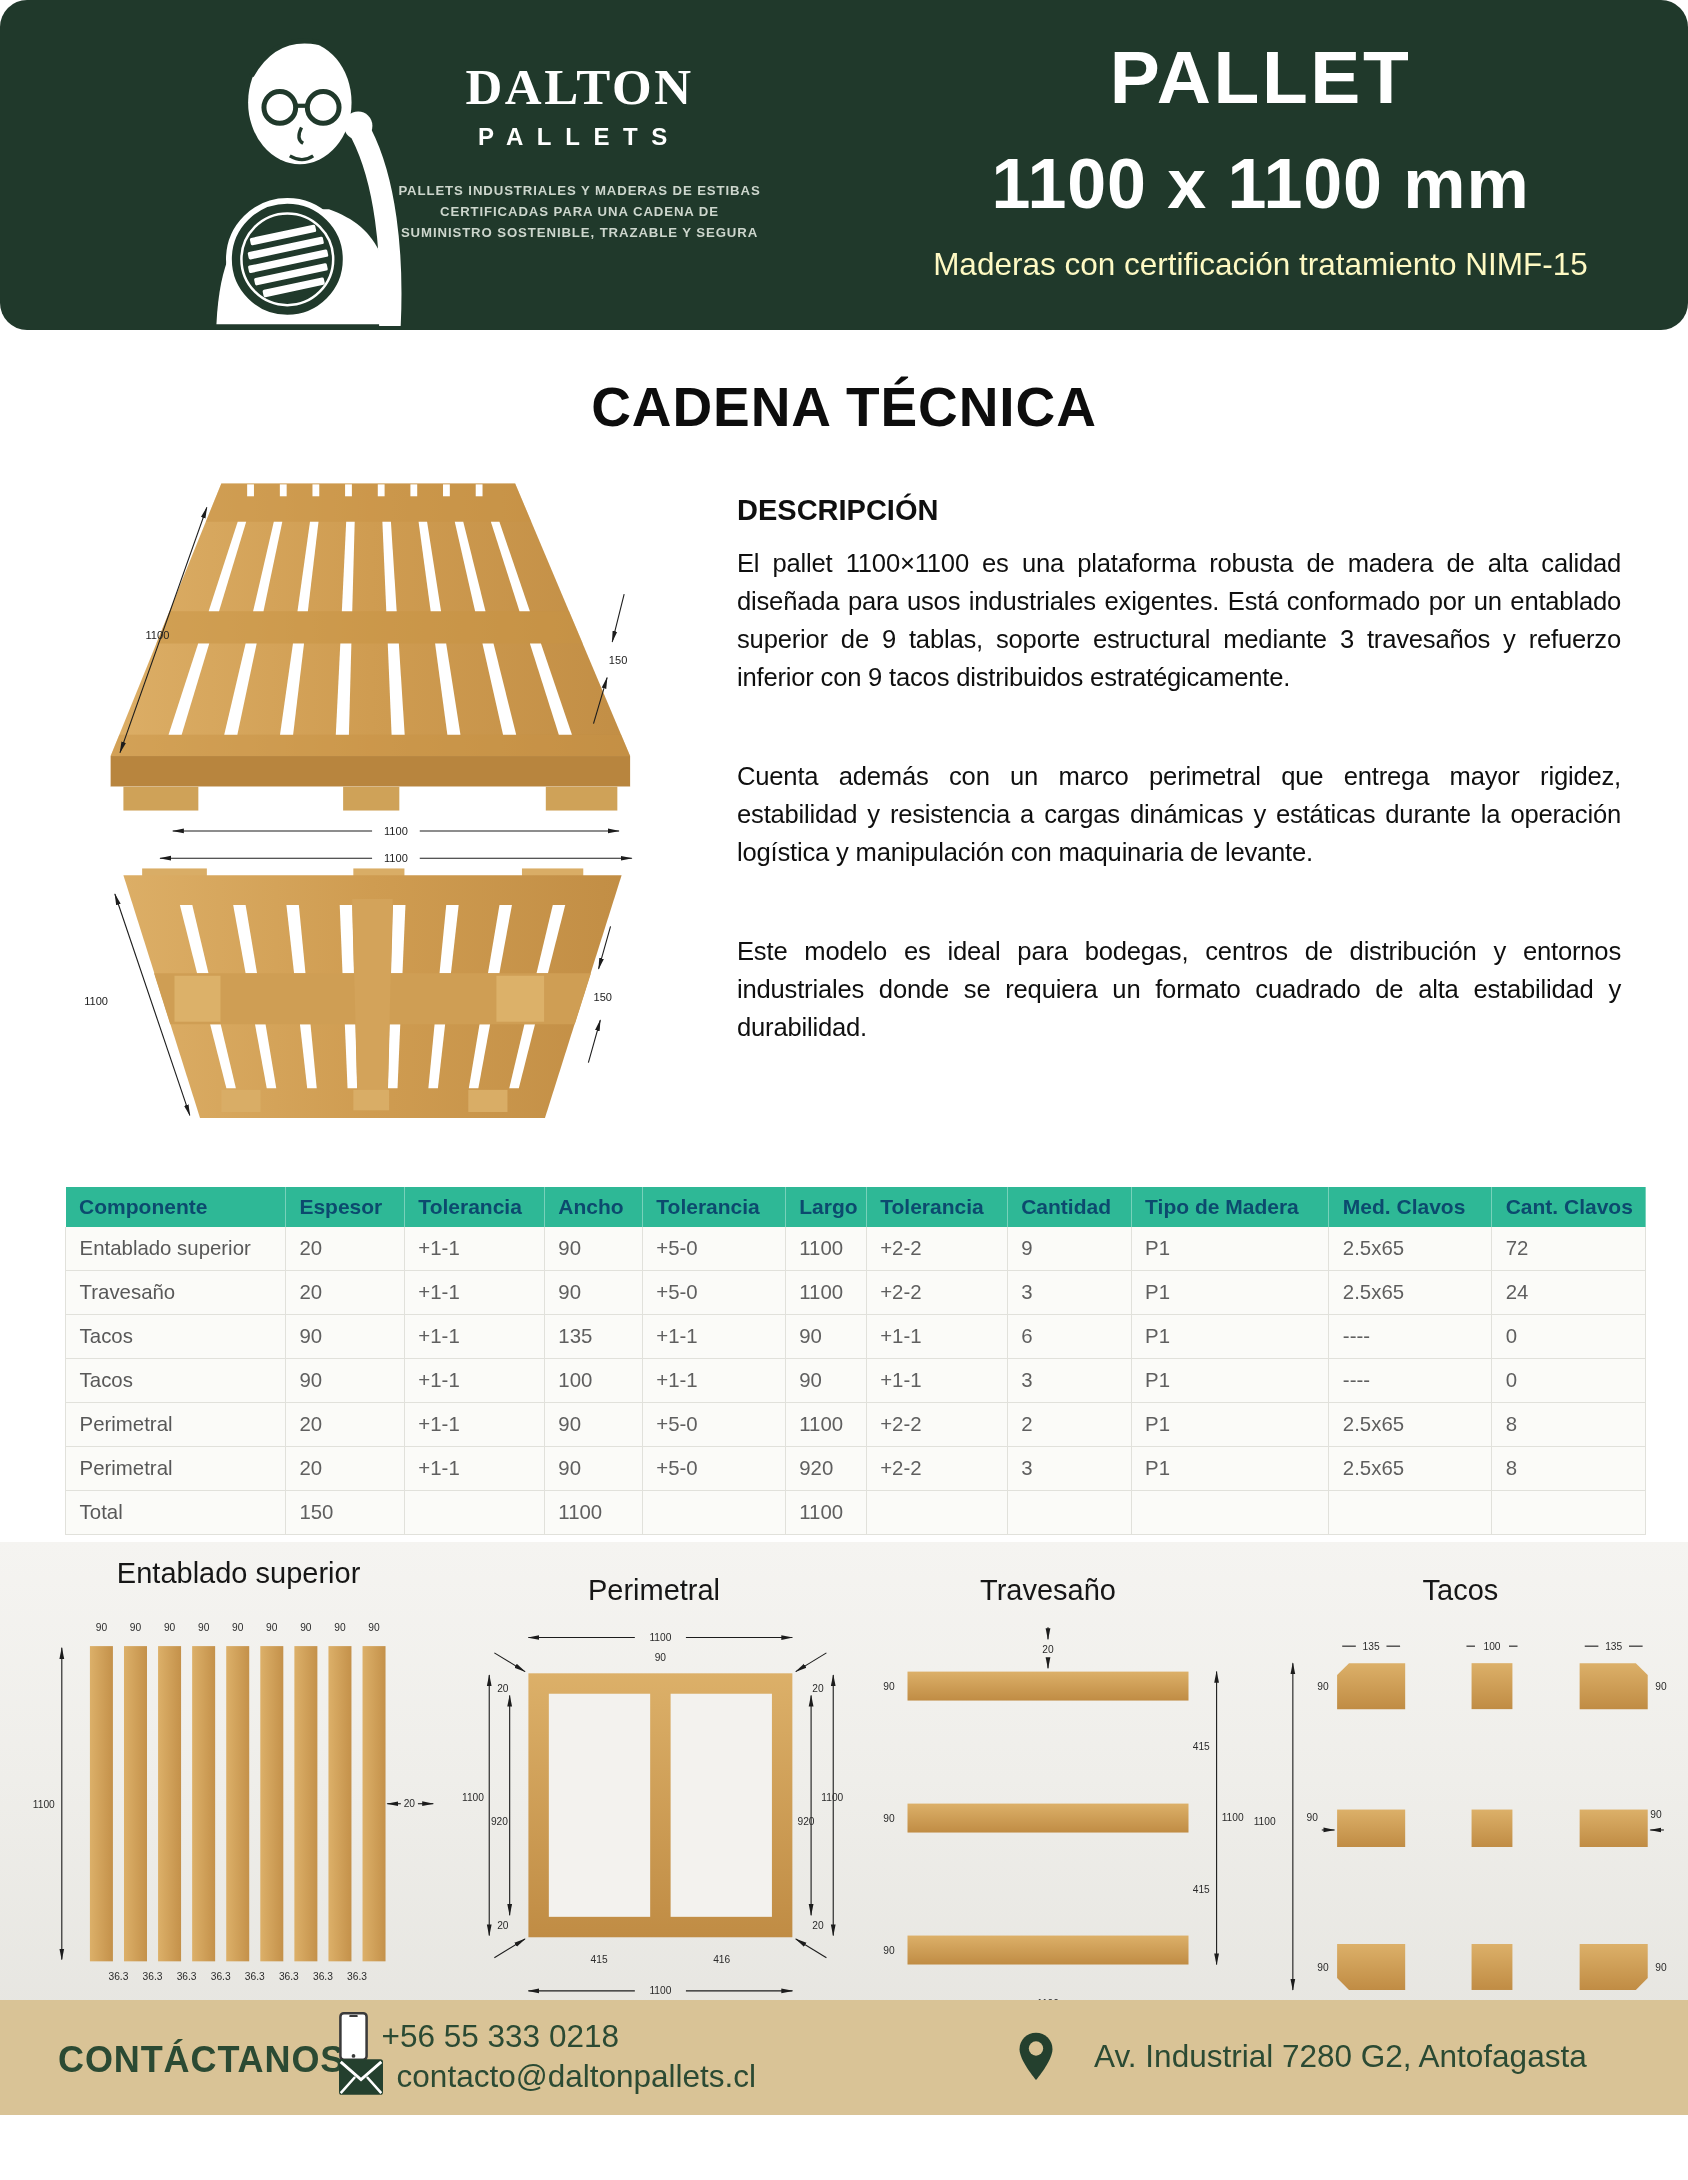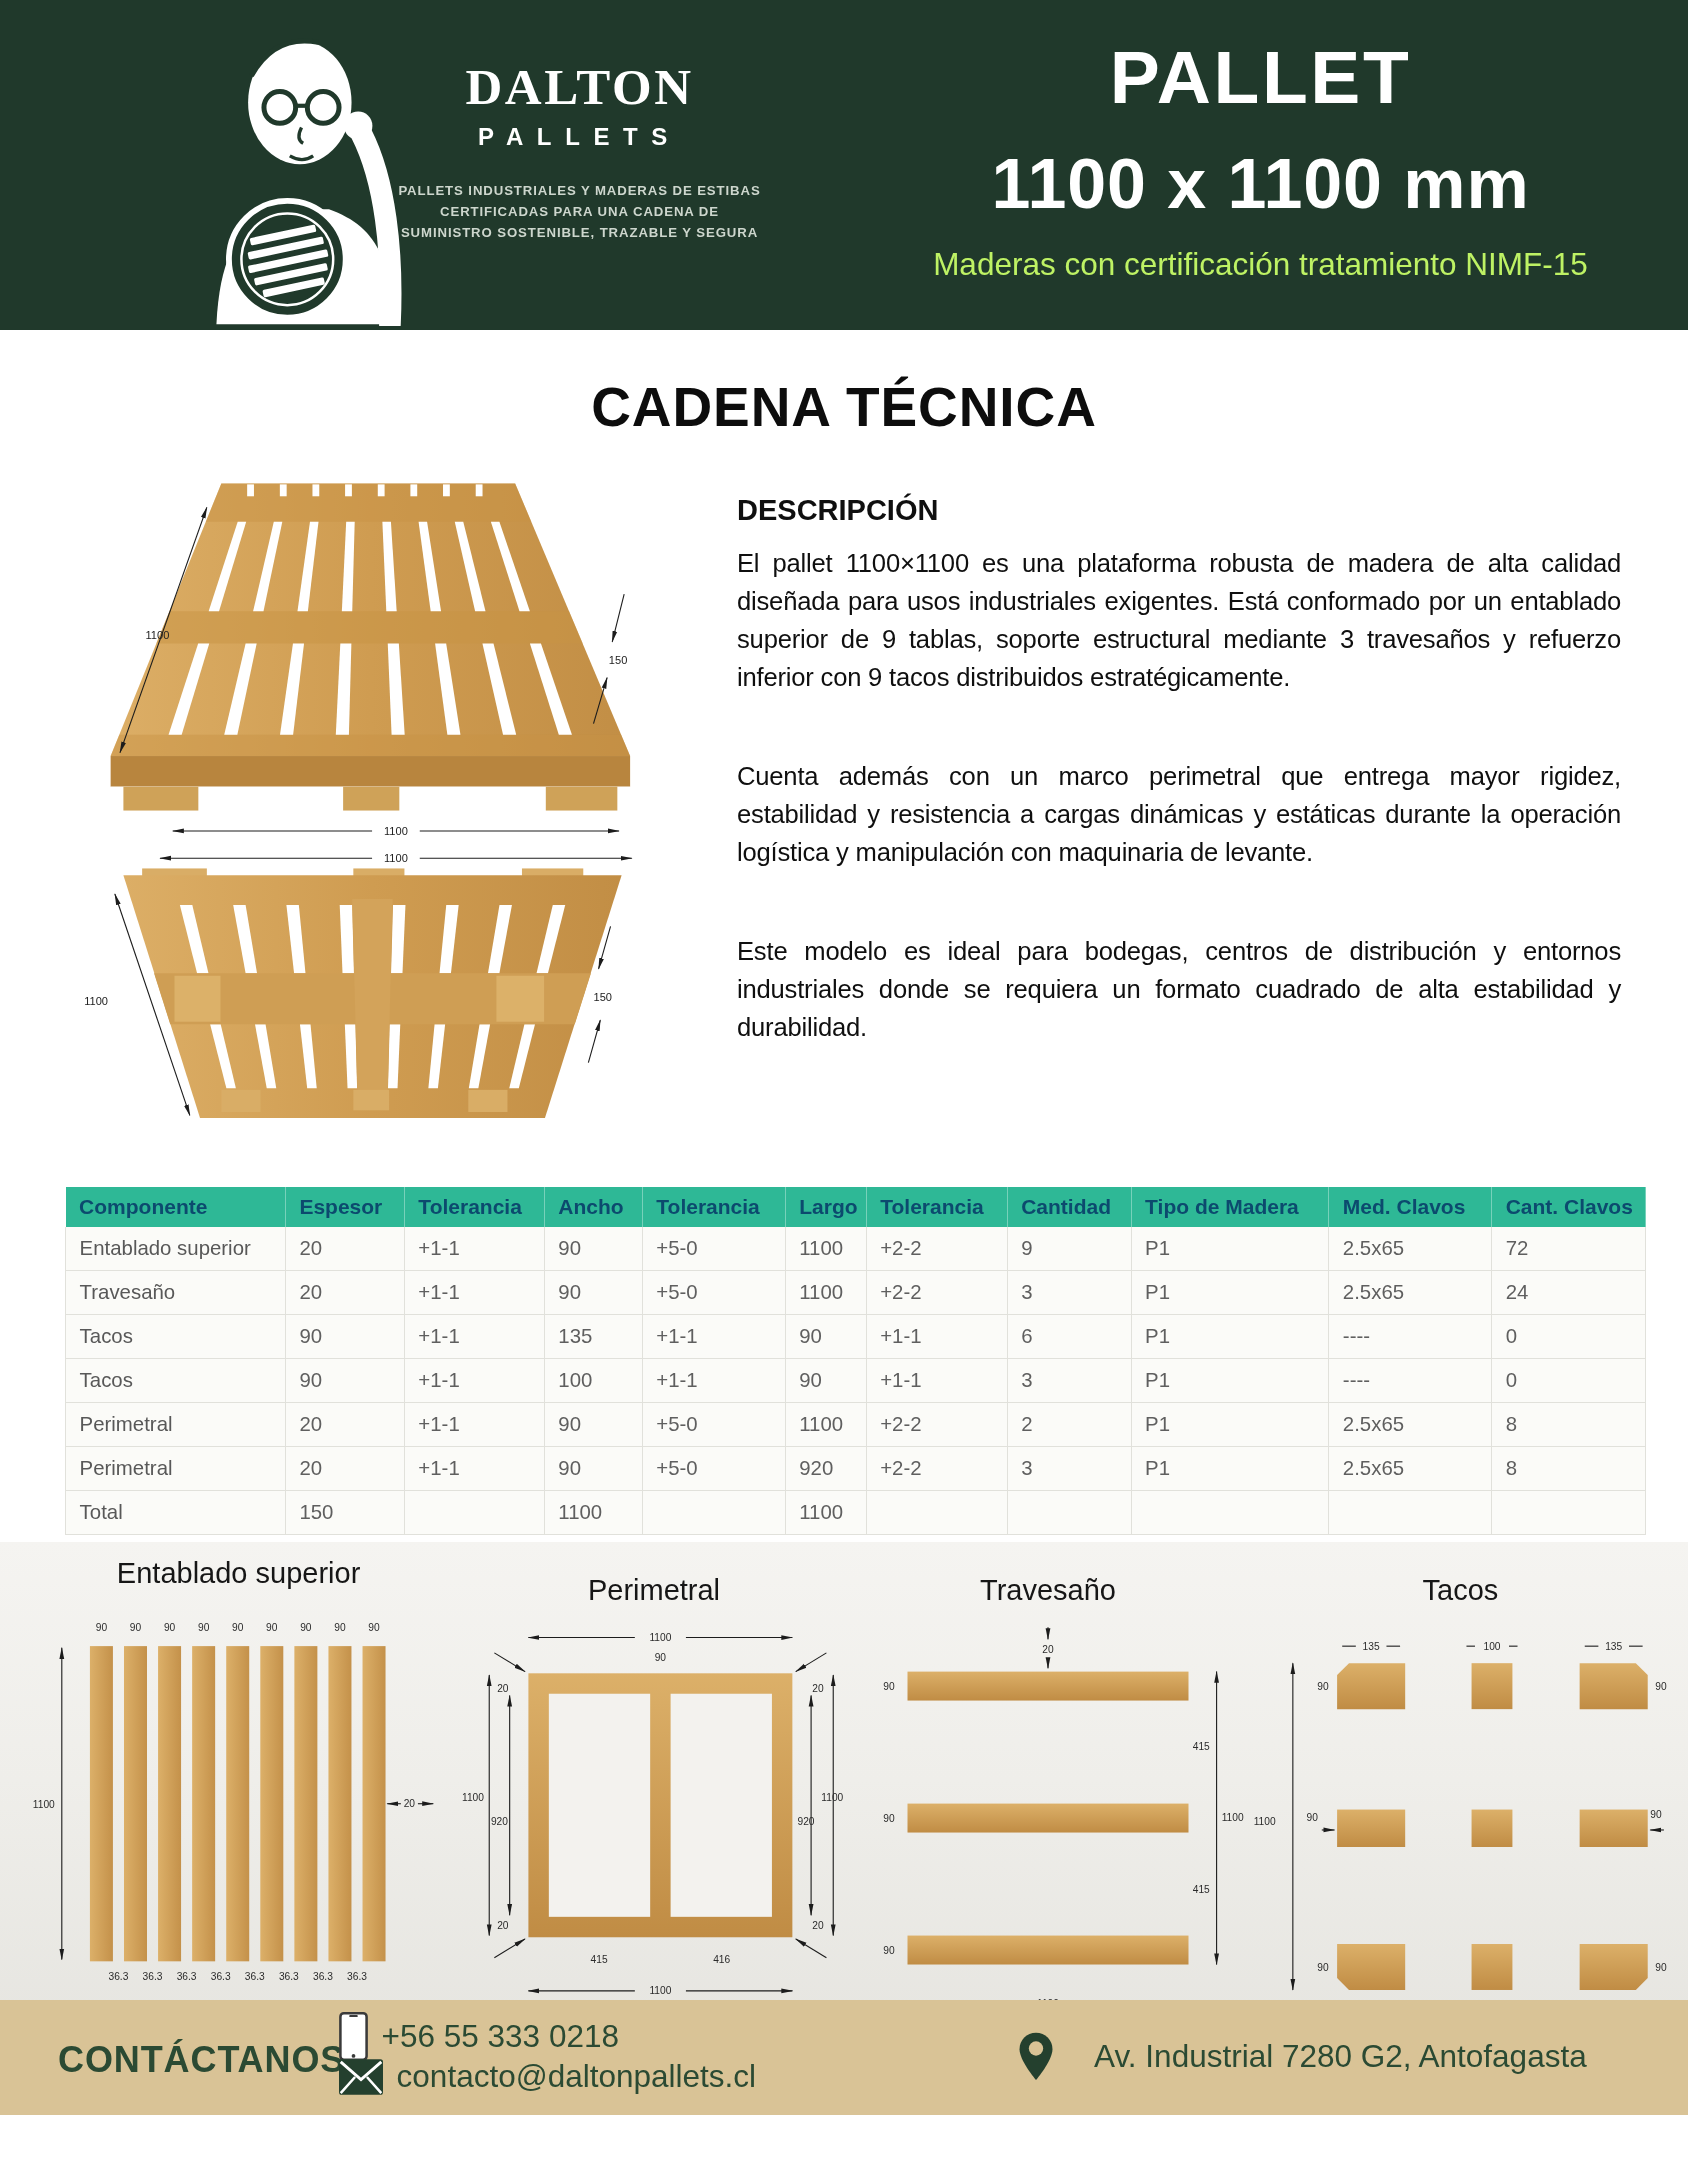--- a/index.html
+++ b/index.html
@@ -1,29 +1,29 @@
 <!DOCTYPE html>
 <html style="font-size:13.6px"><head>
 <meta charset="utf-8">
 <style>
   html,body{margin:0;padding:0;background:#ffffff;}
   #page{position:relative;width:1688px;height:2181px;background:#ffffff;overflow:hidden;
         font-family:"Liberation Sans","DejaVu Sans",sans-serif;}
 
   
-  .header{position:absolute;left:0;top:0;width:1688px;height:330px;background:#20392b;}
+  .header{position:absolute;left:0;top:0;width:1688px;height:330px;background:#20392b;border-radius:27px;}
   .logo-art{position:absolute;left:189px;top:8.5px;}
   .brand{position:absolute;left:388px;top:58px;width:383px;text-align:center;color:#ffffff;}
   .brand-name{font-family:"Liberation Serif","DejaVu Serif",serif;font-size:51px;font-weight:700;letter-spacing:2.6px;}
   .brand-sub{font-size:24px;font-weight:700;letter-spacing:13.6px;margin-top:6.8px;}
   .tagline{margin-top:29px;font-size:13.2px;font-weight:700;letter-spacing:0.9px;line-height:1.6;color:#cdd6cd;}
   .product{position:absolute;left:860px;top:34px;width:801px;text-align:center;color:#ffffff;}
   .product-title{font-size:75px;font-weight:700;letter-spacing:2.6px;}
   .product-size{font-size:70px;font-weight:700;margin-top:24px;letter-spacing:0.9px;}
-  .product-cert{font-size:31.5px;font-weight:400;margin-top:22px;color:#bef264;}
+  .product-cert{font-size:31.5px;font-weight:400;margin-top:22px;color:#fef9c3;}
 
   
   .page-title{position:absolute;left:0;top:375px;width:1688px;text-align:center;
               font-size:55px;font-weight:700;color:#0d0d0d;letter-spacing:0.9px;}
 
   
   .desc{position:absolute;left:737px;top:494px;width:884px;color:#0f0f0f;}
   .desc h3{margin:0 0 17px 0;font-size:29px;font-weight:700;}
   .desc p{margin:14px 0 61px 0;font-size:25.6px;line-height:38px;text-align:justify;letter-spacing:-0.2px;}
 

